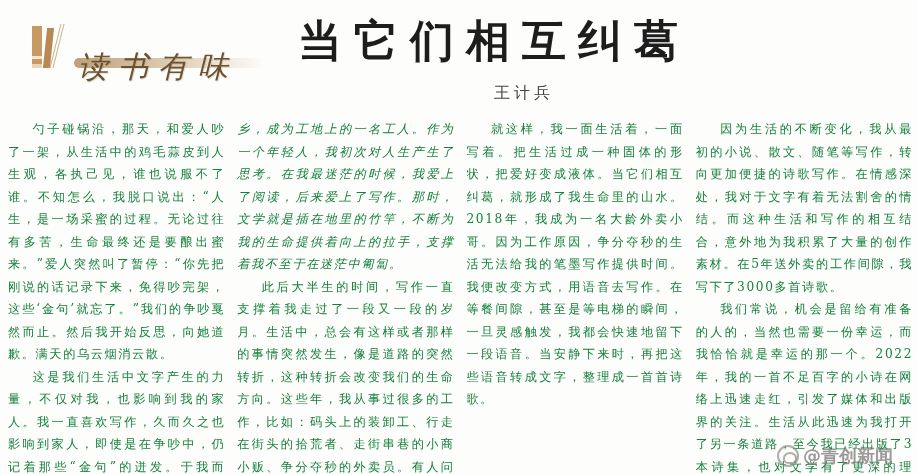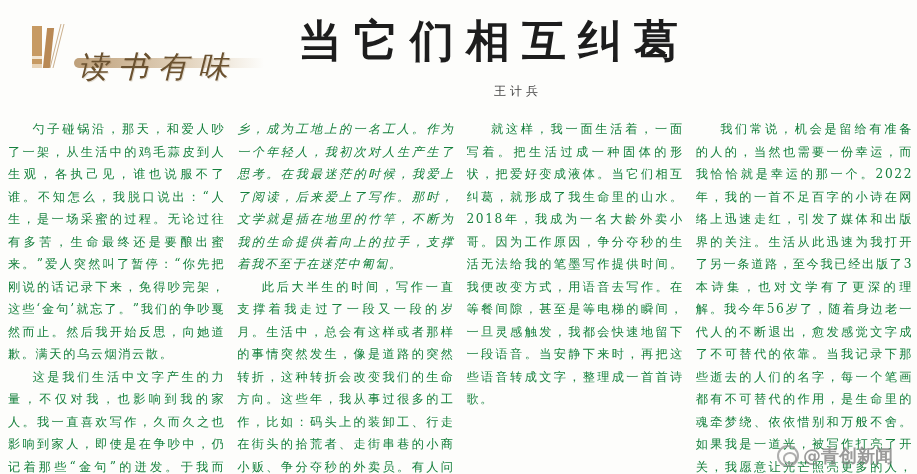--- a/index.html
+++ b/index.html
@@ -12,21 +12,21 @@
     .book1::after { content: ""; position: absolute; left: 0; right: 0; top: 30px; height: 3px; background: #f3e6d3; }
     .book2 { position: absolute; left: 15px; top: 6px; width: 7px; height: 40px; background: #b98955; transform: skewX(-6deg); }
     .book3 { position: absolute; left: 25px; top: 2px; width: 4px; height: 44px; border-left: 1px solid #cbb08d; border-right: 1px solid #cbb08d; transform: skewX(-14deg); }
     .brush { position: absolute; left: 44px; top: 40px; width: 190px; height: 10px;
       background: linear-gradient(90deg, rgba(183,150,108,0.9), rgba(210,185,150,0.6) 60%, rgba(230,215,190,0)); border-radius: 5px 2px 2px 5px; }
     .masthead-title { position: absolute; left: 48px; top: 2px; font-size: 30px; letter-spacing: 10px; color: #6b5230;
       font-family: "DejaVu Serif", serif; font-style: italic; font-weight: normal; text-shadow: 1px 1px 0 rgba(120,90,50,0.2); margin-top: 27px; }
 
     .title { position: absolute; left: 298px; top: 12px; font-family: "DejaVu Sans", "Liberation Sans", sans-serif;
       font-size: 44px; font-weight: bold; letter-spacing: 12px; color: #1d1d1d; }
-    .author { position: absolute; left: 494px; top: 83px; font-size: 12px; letter-spacing: 4px; color: #444; }
+    .author { position: absolute; left: 494px; top: 83px; font-size: 16px; letter-spacing: 4px; color: #444; }
 
     .columns { position: absolute; left: 8px; top: 118px; width: 905px; height: 356px; display: flex; gap: 12px; }
     .col { flex: 1; font-size: 12.2px; line-height: 22.5px; letter-spacing: 1.6px; color: #15803d; text-align: justify; overflow: hidden; }
     .col p { text-indent: 2em; }
     .col p.cont { text-indent: 0; font-style: italic; }
 
     .watermark { position: absolute; right: 24px; bottom: 6px; display: flex; align-items: center; gap: 4px;
       color: rgba(120,120,120,0.75); font-family: "DejaVu Sans", sans-serif; font-size: 18px; font-weight: bold; }
     .wm-icon { width: 22px; height: 22px; border: 2px solid rgba(140,140,140,0.7); border-radius: 50%; position: relative; }
     .wm-icon::before { content: ""; position: absolute; left: 4px; top: 5px; width: 10px; height: 8px; border: 2px solid rgba(140,140,140,0.7); border-radius: 50% 50% 40% 40%; }
@@ -55,20 +55,21 @@
   </div>
   <div class="col">
     <p class="cont">乡，成为工地上的一名工人。作为一个年轻人，我初次对人生产生了思考。在我最迷茫的时候，我爱上了阅读，后来爱上了写作。那时，文学就是插在地里的竹竿，不断为我的生命提供着向上的拉手，支撑着我不至于在迷茫中匍匐。</p>
     <p>此后大半生的时间，写作一直支撑着我走过了一段又一段的岁月。生活中，总会有这样或者那样的事情突然发生，像是道路的突然转折，这种转折会改变我们的生命方向。这些年，我从事过很多的工作，比如：码头上的装卸工、行走在街头的拾荒者、走街串巷的小商小贩、争分夺秒的外卖员。有人问过我，这样的人生你满意吗？于是我写下：不是所有的翅膀都可以展翅高飞，低处飞行也是飞行。</p>
 
   </div>
   <div class="col">
     <p>就这样，我一面生活着，一面写着。把生活过成一种固体的形状，把爱好变成液体。当它们相互纠葛，就形成了我生命里的山水。2018年，我成为一名大龄外卖小哥。因为工作原因，争分夺秒的生活无法给我的笔墨写作提供时间。我便改变方式，用语音去写作。在等餐间隙，甚至是等电梯的瞬间，一旦灵感触发，我都会快速地留下一段语音。当安静下来时，再把这些语音转成文字，整理成一首首诗歌。</p>
   </div>
   <div class="col">
+    <p>因为生活的不断变化，我从最初的小说、散文、随笔等写作，转向更加便捷的诗歌写作。在情感深处，我对于文字有着无法割舍的情结。而这种生活和写作的相互结合，意外地为我积累了大量的创作素材。在5年送外卖的工作间隙，我写下了3000多首诗歌。</p>
     <p>我们常说，机会是留给有准备的人的，当然也需要一份幸运，而我恰恰就是幸运的那一个。2022年，我的一首不足百字的小诗在网络上迅速走红，引发了媒体和出版界的关注。生活从此迅速为我打开了另一条道路，至今我已经出版了3本诗集，也对文学有了更深的理解。我今年56岁了，随着身边老一代人的不断退出，愈发感觉文字成了不可替代的依靠。当我记录下那些逝去的人们的名字，每一个笔画都有不可替代的作用，是生命里的魂牵梦绕、依依惜别和万般不舍。如果我是一道光，被写作打亮了开关，我愿意让光芒照亮更多的人，用尽自己所有的能量。</p>
   </div>
 </div>
 
 <div class="watermark">
   <span class="wm-icon"></span>
   <span>@青创新闻</span>
 </div>
 
 </body></html>

